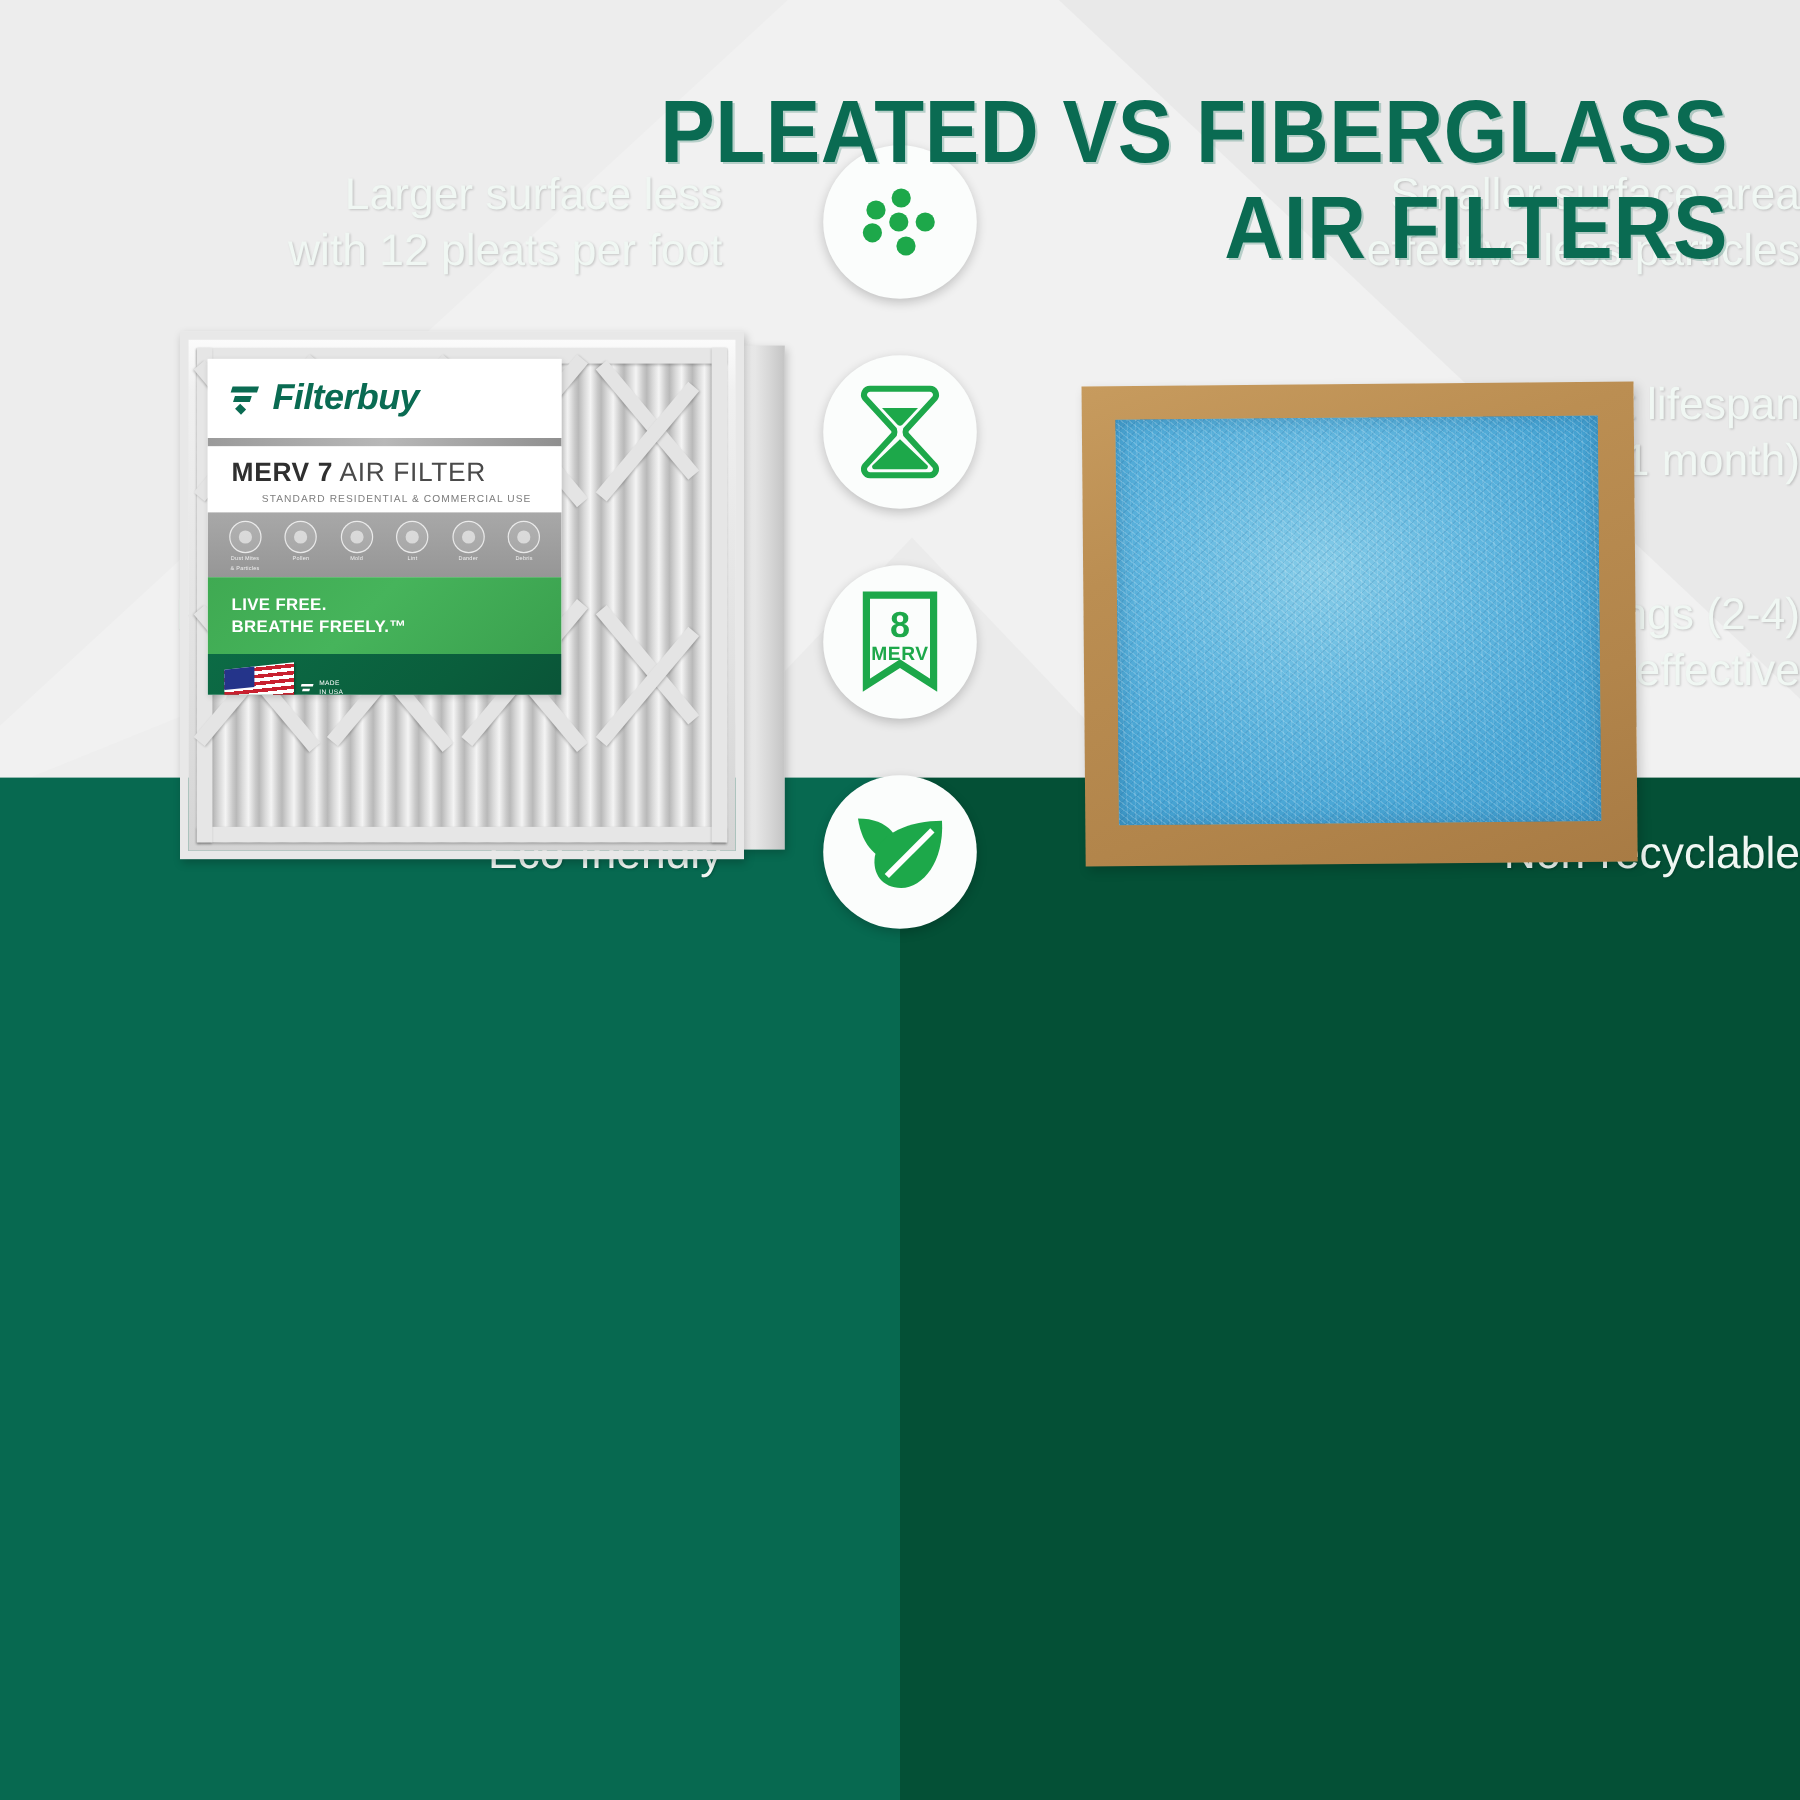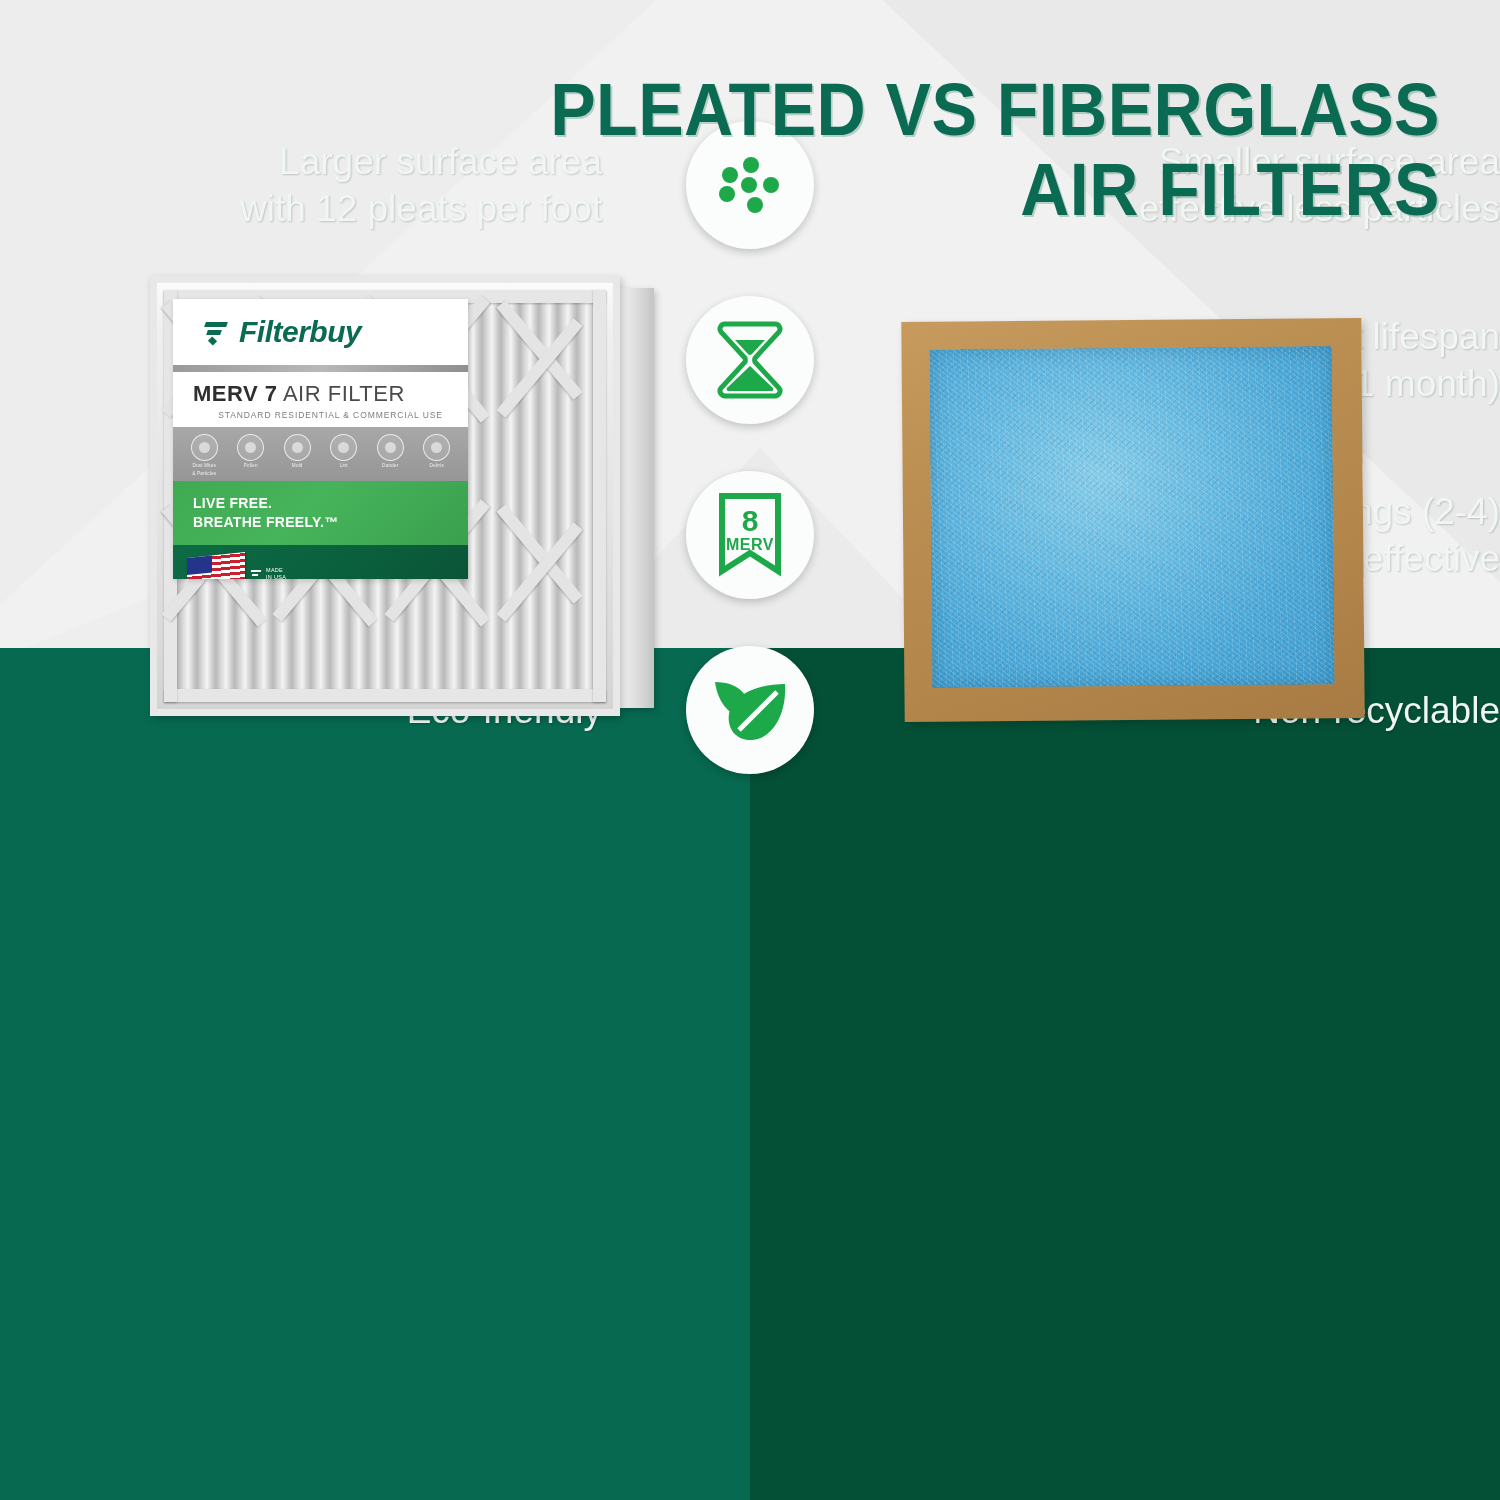--- a/index.html
+++ b/index.html
@@ -99,21 +99,21 @@
   }
 
   
   #product-label {
     position:absolute; left:16px; top:16px; width:295px; height:280px;
     z-index:4; box-shadow:1px 2px 5px rgba(0,0,0,0.16);
     overflow:hidden; background:#fff;
   }
   #label-logo-row {
     height:66px; background:#ffffff; display:flex; align-items:center;
-    padding-left:32px; gap:8px;
+    padding-left:20px; gap:8px;
   }
   #logo-mark { width:26px; height:26px; position:relative; }
   #logo-mark i {
     position:absolute; background:#0a6b52; display:block;
   }
   #logo-text {
     color:#0a6b52; font-weight:bold; font-style:italic;
     font-size:30px; letter-spacing:-0.5px;
   }
   #label-divider { height:7px; background:linear-gradient(90deg,#9a9a9a,#b8b8b8,#8f8f8f); }
@@ -355,21 +355,21 @@
 
 <div id="bottom-section">
   <div id="green-left"></div>
   <div id="green-right"></div>
 </div>
 
 <div id="rows">
 
   <div class="cmp-row" style="top:110px;">
     <div class="cmp-left cmp-text">
-      <div>Larger surface area</div>
+      <div>Larger surface less</div>
       <div>with 12 pleats per foot</div>
     </div>
     <div class="cmp-icon-wrap">
       <div class="cmp-icon">
         <svg width="80" height="80" viewBox="0 0 80 80">
           <circle cx="41" cy="20" r="8" fill="#1da84a"></circle>
           <circle cx="20" cy="30" r="8" fill="#1da84a"></circle>
           <circle cx="39" cy="40" r="8" fill="#1da84a"></circle>
           <circle cx="61" cy="40" r="8" fill="#1da84a"></circle>
           <circle cx="17" cy="49" r="8" fill="#1da84a"></circle>

